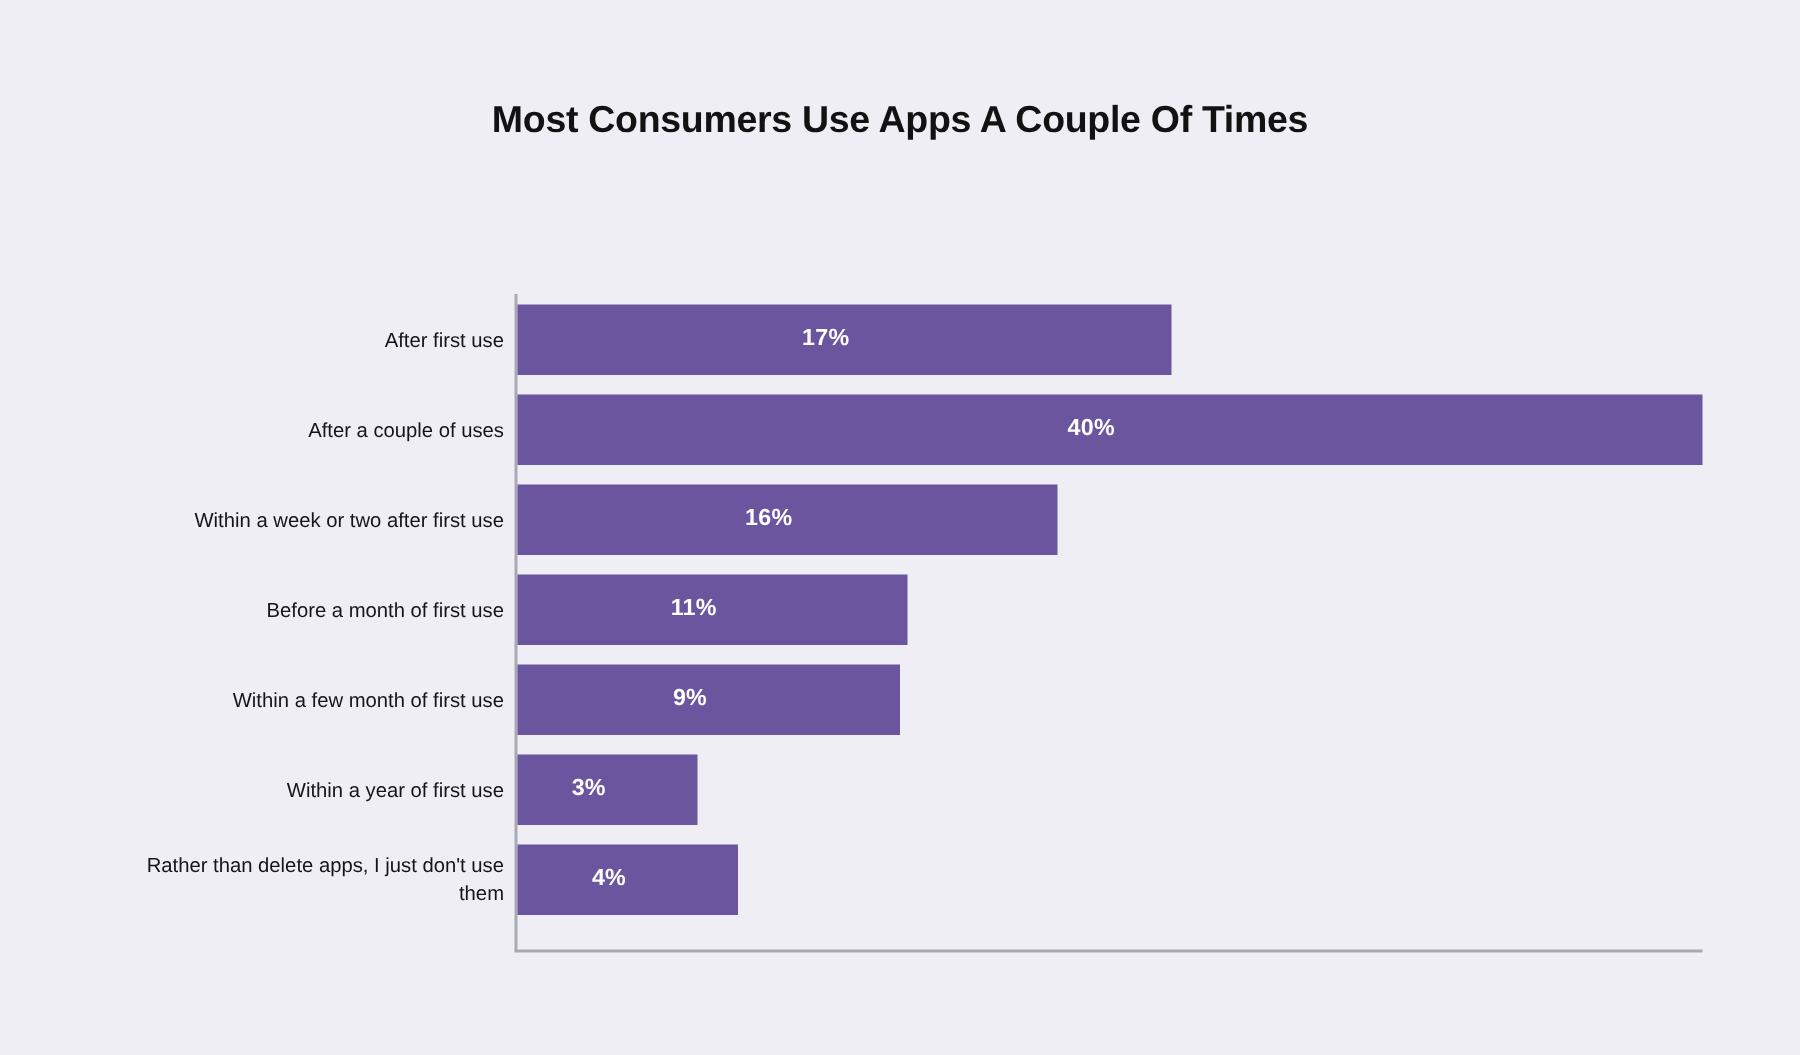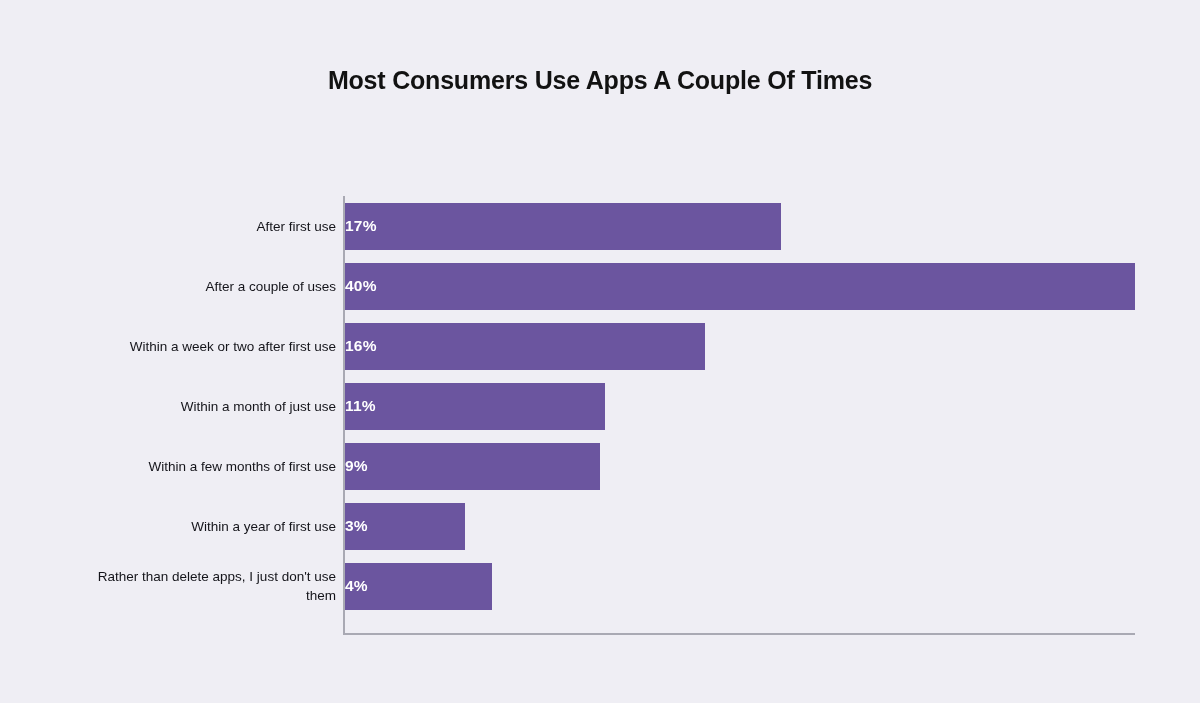--- a/index.html
+++ b/index.html
@@ -92,21 +92,21 @@
     width: 790px;
     height: 60px;
     display: flex;
     align-items: center;
   }
   .bar {
     height: 47px;
     background: #6b559f;
     display: flex;
     align-items: center;
-    justify-content: flex-start;
+    justify-content: center;
     box-sizing: border-box;
     padding-right: 25px;
   }
   .bar-value {
     color: #ffffff;
     font-size: 15.5px;
     font-weight: bold;
     letter-spacing: 0.2px;
     white-space: nowrap;
   }
@@ -142,29 +142,29 @@
         </div>
         <div class="row">
           <div class="cat-label">Within a week or two after first use</div>
           <div class="bar-track">
             <div class="bar" style="width: 360px; background: rgb(107, 85, 159);">
               <span class="bar-value">16%</span>
             </div>
           </div>
         </div>
         <div class="row">
-          <div class="cat-label">Within a month of just use</div>
+          <div class="cat-label">Before a month of first use</div>
           <div class="bar-track">
             <div class="bar" style="width: 260px; background: rgb(107, 85, 159);">
               <span class="bar-value">11%</span>
             </div>
           </div>
         </div>
         <div class="row">
-          <div class="cat-label">Within a few months of first use</div>
+          <div class="cat-label">Within a few month of first use</div>
           <div class="bar-track">
             <div class="bar" style="width: 255px; background: rgb(107, 85, 159);">
               <span class="bar-value">9%</span>
             </div>
           </div>
         </div>
         <div class="row">
           <div class="cat-label">Within a year of first use</div>
           <div class="bar-track">
             <div class="bar" style="width: 120px; background: rgb(107, 85, 159);">

